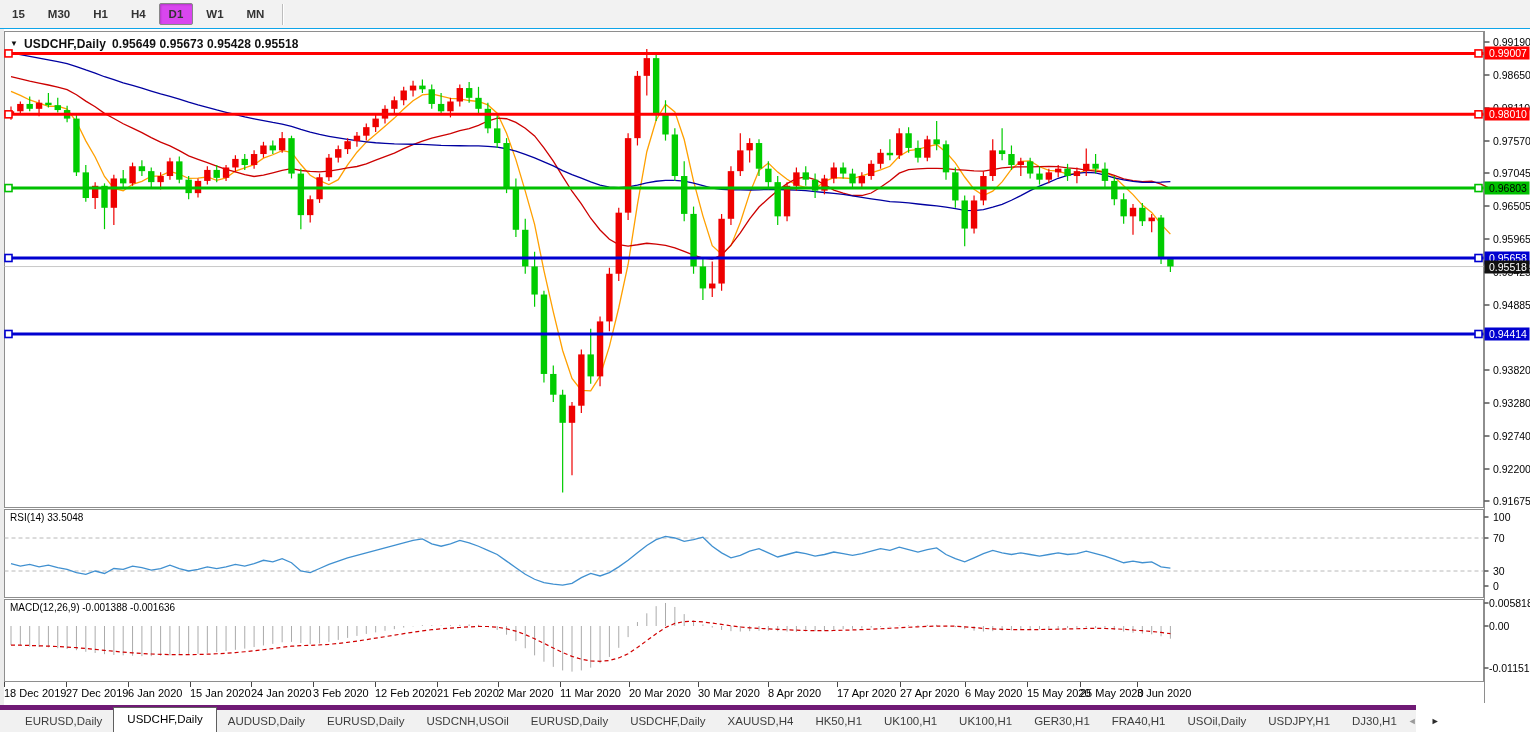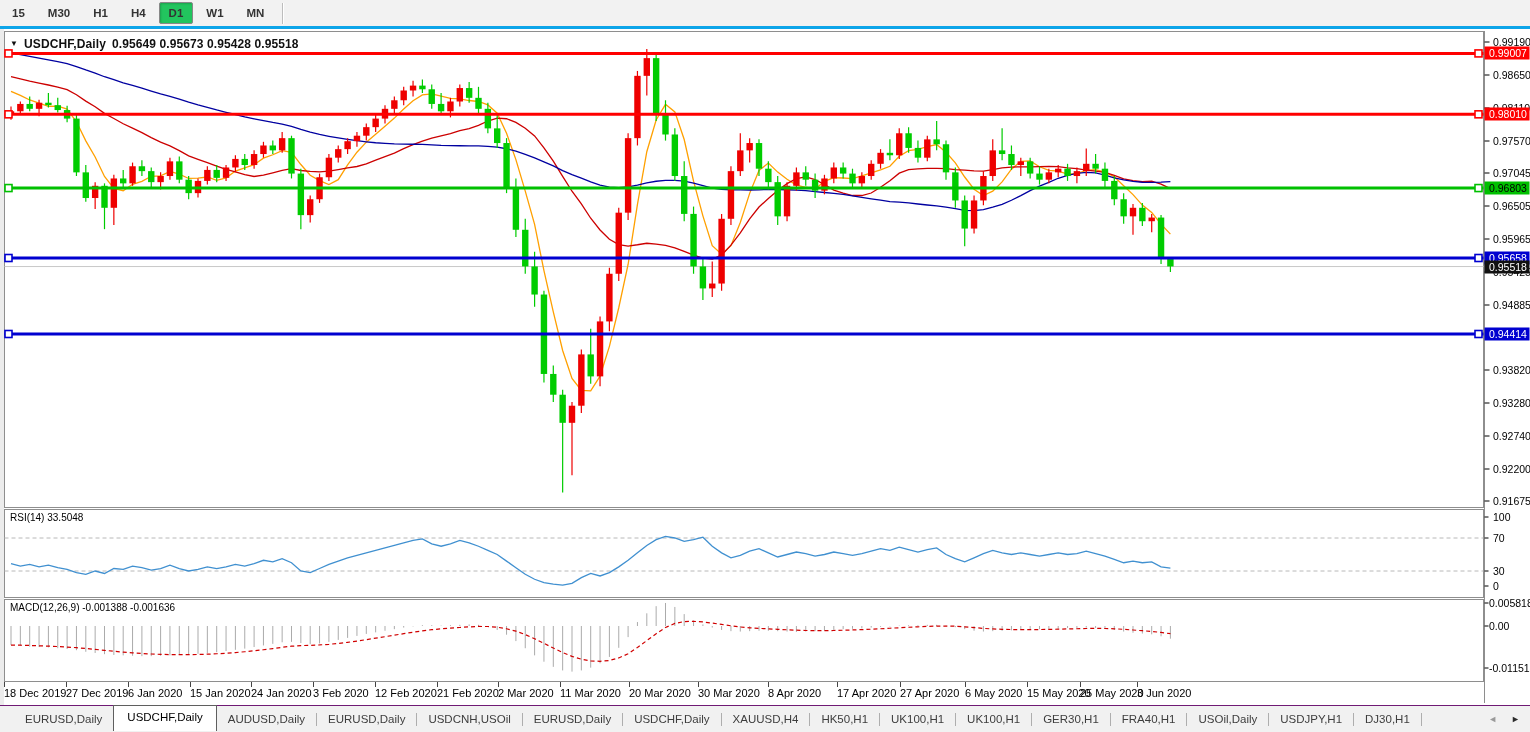--- a/index.html
+++ b/index.html
@@ -3,46 +3,46 @@
 <meta charset="utf-8">
 <style>
   html,body{margin:0;padding:0}
   body{
     width:1530px;height:732px;position:relative;overflow:hidden;
     background:#ffffff;font-family:"Liberation Sans",sans-serif;
   }
   
   .toolbar{
     position:absolute;left:0;top:0;width:1530px;height:29px;
-    background:#f2f2f2;border-bottom:3px solid #0ea5e9;
+    background:#f2f2f2;border-bottom:1px solid #0ea5e9;
     display:flex;align-items:center;padding-left:2px;box-sizing:border-box;gap:3px;
   }
   .tf-btn{
     font-size:11.5px;font-weight:700;color:#333;padding:4px 9px;
     border:1px solid transparent;border-radius:2px;cursor:default;
   }
-  .tf-btn.active{background:#22c55e;border-color:#888;box-shadow:inset 1px 1px 2px rgba(0,0,0,.18)}
+  .tf-btn.active{background:#d946ef;border-color:#888;box-shadow:inset 1px 1px 2px rgba(0,0,0,.18)}
   .toolbar-sep{width:1px;height:21px;background:#bdbdbd;border-right:1px solid #fff;margin-left:5px}
   
   .win-left{position:absolute;left:0;top:29px;width:4px;height:676px;background:#ececec}
   #chart-svg{position:absolute;left:0;top:0;z-index:1}
   svg text{font-family:"Liberation Sans",sans-serif}
   .chart-title{
     position:absolute;left:10px;top:37px;z-index:5;
     font-size:12px;font-weight:700;color:#101010;letter-spacing:.1px;
     display:flex;align-items:center;gap:6px;
   }
   .chart-title .tri{font-size:8px;position:relative;top:-1px}
   .pane-label{position:absolute;left:10px;z-index:5;font-size:10px;color:#000}
   #rsi-label{top:512px}
   #macd-label{top:602px}
   
   .tabbar{
-    position:absolute;left:0;top:705px;width:1530px;height:27px;
-    background:#f1f1f1;border-top:1px solid #701a75;box-sizing:border-box;
+    position:absolute;left:0;top:705px;width:1416px;height:27px;
+    background:#f1f1f1;border-top:5px solid #701a75;box-sizing:border-box;
     display:flex;align-items:center;padding-left:14px;z-index:6;
   }
   .tab{font-size:11.5px;color:#3d3d3d;padding:6px 11px 7px;white-space:nowrap;cursor:default}
   .tab.active{
     background:#fff;border:1px solid #5f5f5f;border-bottom:none;color:#000;
     padding:5px 13px 8px;margin-top:-2px;font-weight:400;
   }
   .tab-sep{width:1px;height:13px;background:#aeaeae}
   .tab-arrows{margin-left:auto;padding-right:10px;display:flex;gap:14px;align-items:center}
   .tab-arrow{font-size:9px;line-height:1}

